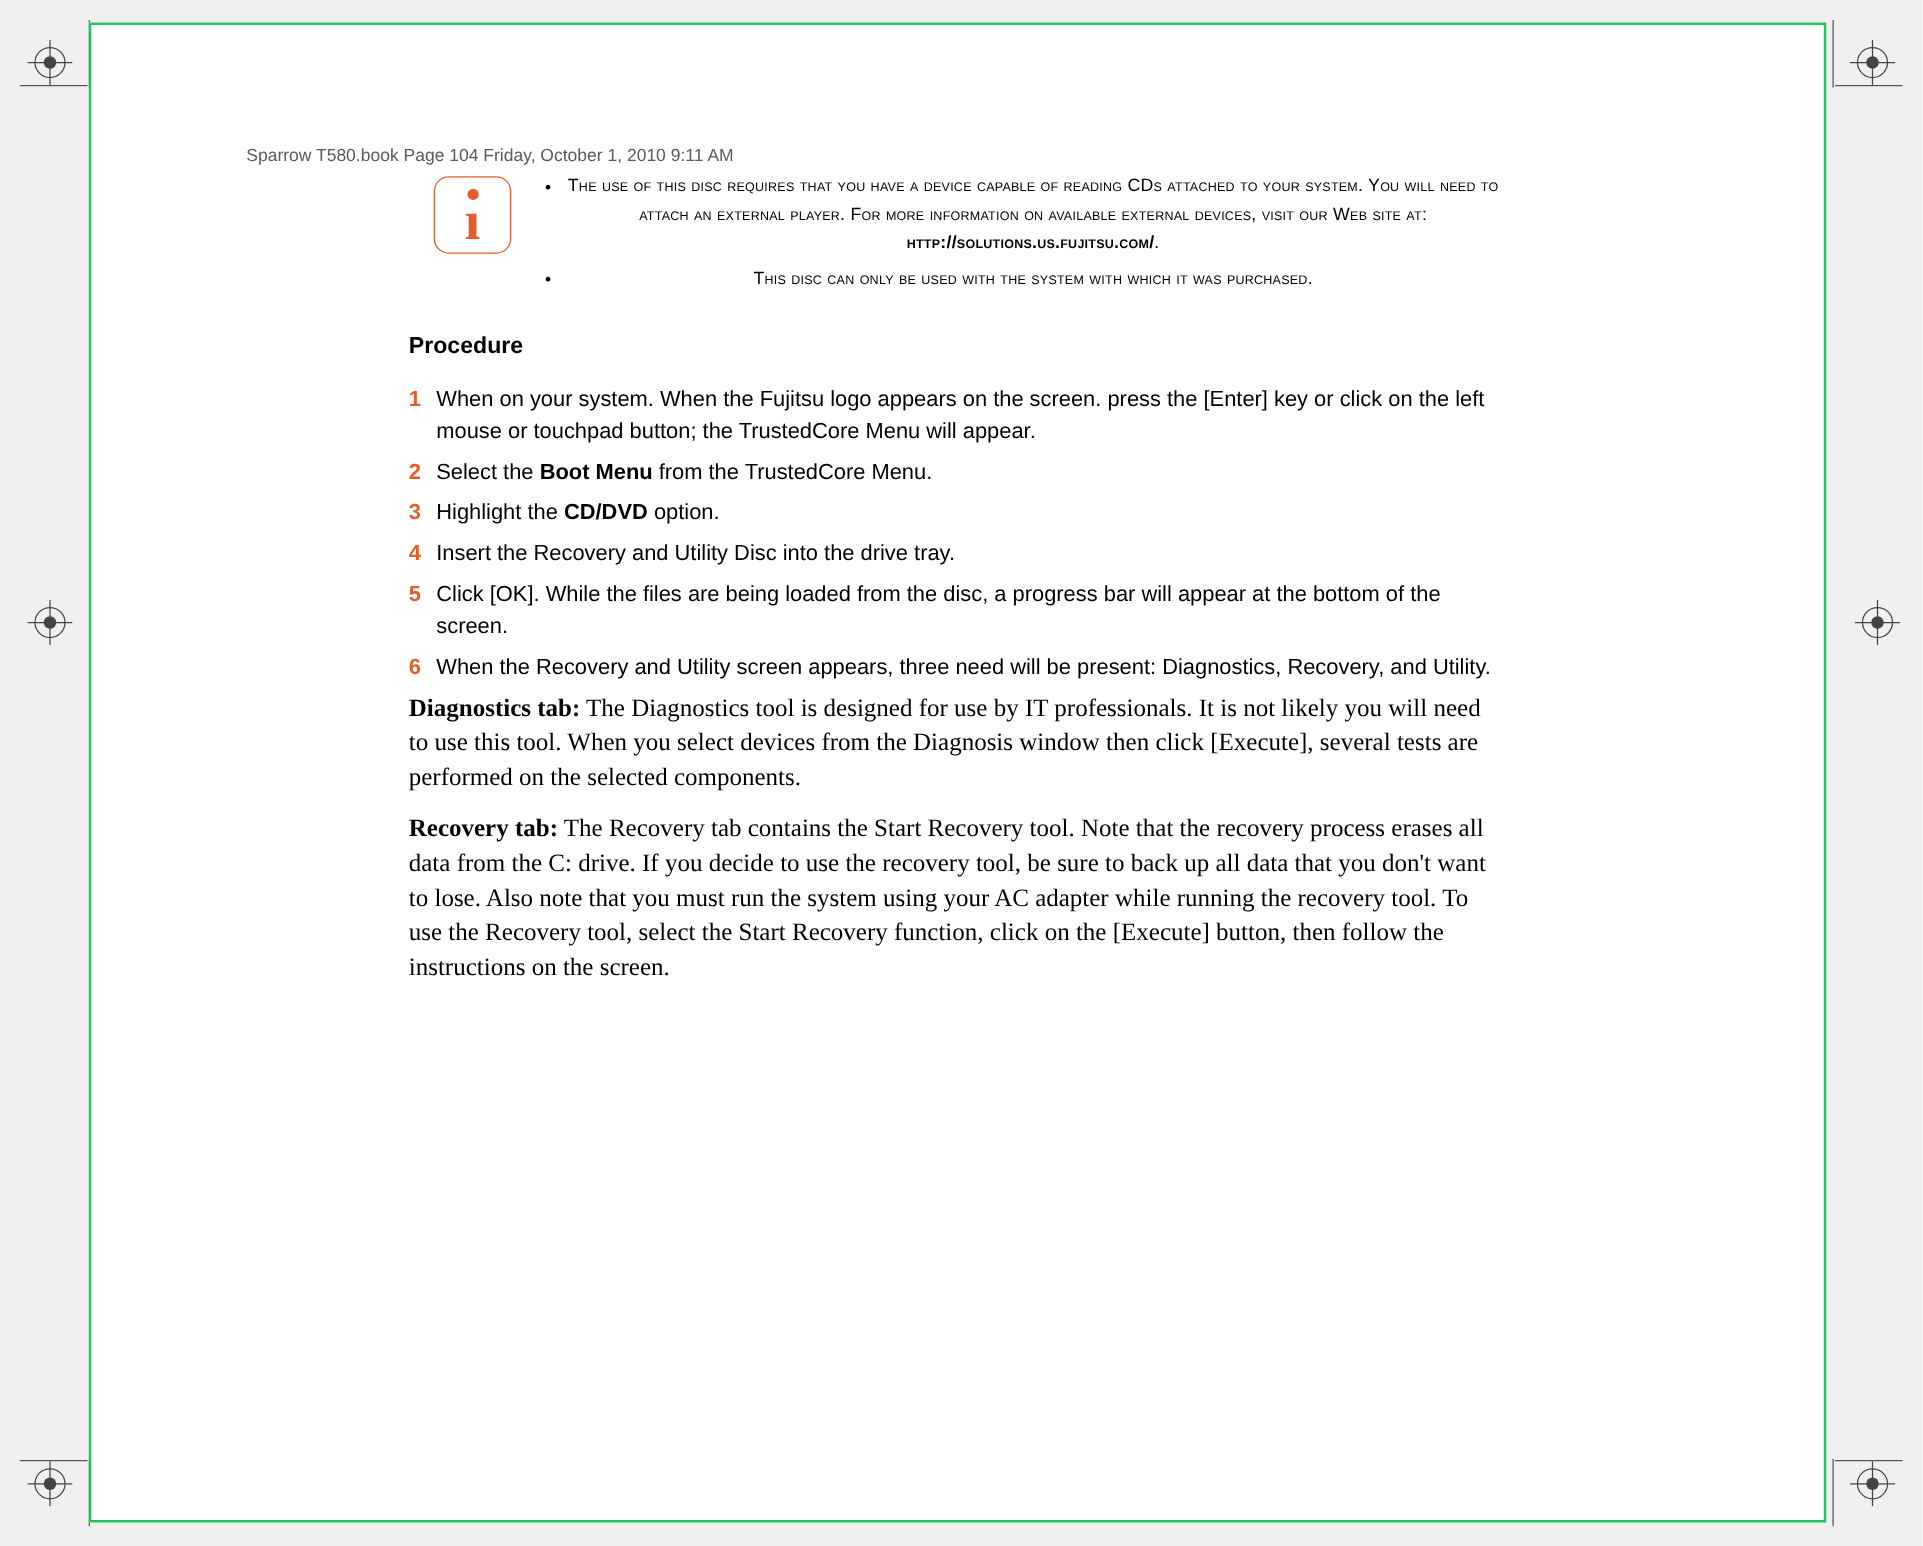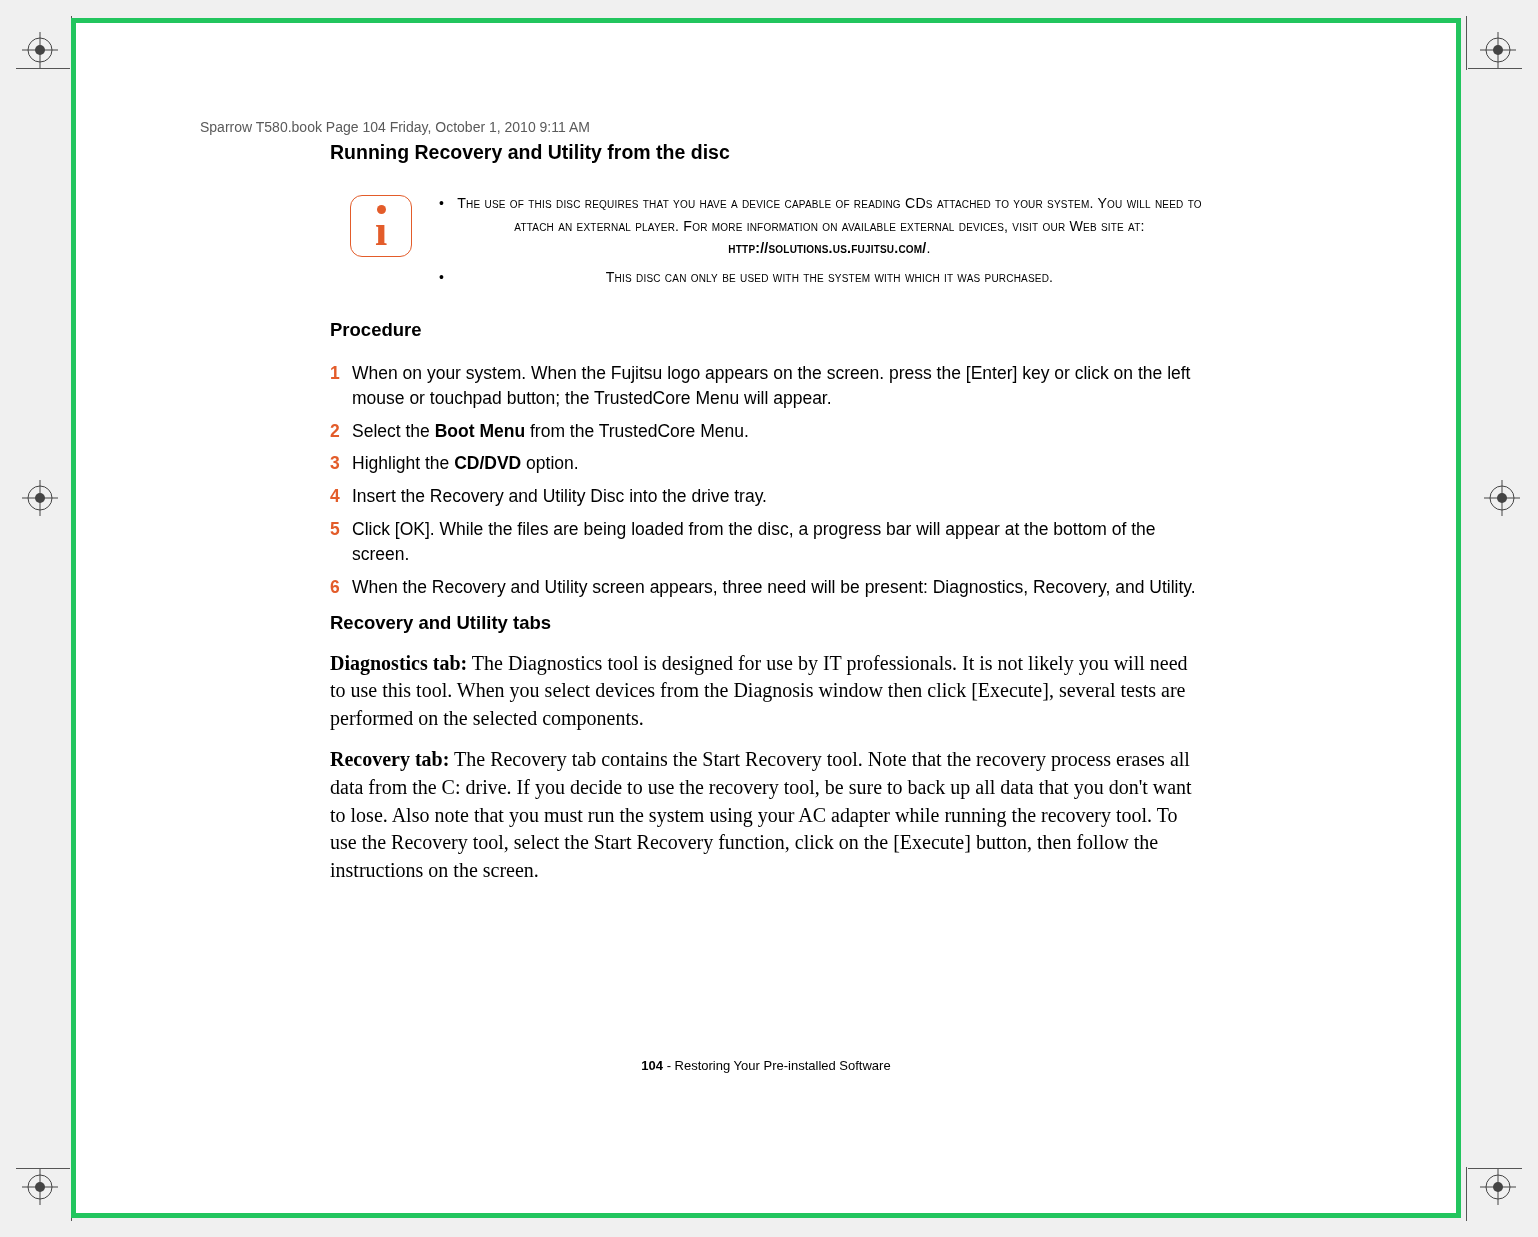--- a/index.html
+++ b/index.html
@@ -10,21 +10,21 @@
     height: 1237px;
     position: relative;
     overflow: hidden;
   }
   .page-frame {
     position: absolute;
     left: 71px;
     top: 18px;
     width: 1390px;
     height: 1200px;
-    border: 5px solid #22c55e;
+    border: 2px solid #22c55e;
     background: #fff;
   }
   .header-line {
     position: absolute;
     left: 124px;
     top: 96px;
     font-family: Arial, sans-serif;
     font-size: 14px;
     color: #5a5a5a;
   }
@@ -247,21 +247,20 @@
 <div class="crop-h" style="left:16px; bottom:68px; width:54px;"></div>
 <div class="crop-v" style="right:71px; bottom:16px; height:54px;"></div>
 <div class="crop-h" style="right:16px; bottom:68px; width:54px;"></div>
 
 <div class="page-frame">
 
   <div class="header-line">Sparrow T580.book  Page 104  Friday, October 1, 2010  9:11 AM</div>
 
   <div class="content">
 
-    <div class="section-title">Running Recovery and Utility from the disc</div>
 
     <div class="info-box">
       <div class="info-icon-wrap">
         <div class="info-icon">
           <div class="info-dot"></div>
           <div class="info-i">ı</div>
         </div>
       </div>
       <div class="info-bullets">
         <ul>
@@ -296,26 +295,22 @@
             <span class="step-num">5</span>
             <span class="step-text">Click [OK]. While the files are being loaded from the disc, a progress bar will appear at the bottom of the screen.</span>
           </li>
         <li>
             <span class="step-num">6</span>
             <span class="step-text">When the Recovery and Utility screen appears, three need will be present: Diagnostics, Recovery, and Utility.</span>
           </li>
       </ol>
     </div>
 
-    <div class="sub-heading2">Recovery and Utility tabs</div>
 
     <p class="body-serif"><span class="bold">Diagnostics tab:</span><span> The Diagnostics tool is designed for use by IT professionals. It is not likely you will need to use this tool. When you select devices from the Diagnosis window then click [Execute], several tests are performed on the selected components.</span></p>
 
     <p class="body-serif"><span class="bold">Recovery tab:</span><span> The Recovery tab contains the Start Recovery tool. Note that the recovery process erases all data from the C: drive. If you decide to use the recovery tool, be sure to back up all data that you don't want to lose. Also note that you must run the system using your AC adapter while running the recovery tool. To use the Recovery tool, select the Start Recovery function, click on the [Execute] button, then follow the instructions on the screen.</span></p>
 
   </div>
 
-  <div class="footer-line">
-    <span class="bold">104</span><span> - Restoring Your Pre-installed Software</span>
-  </div>
 
 
 </div>
 
 </body></html>

